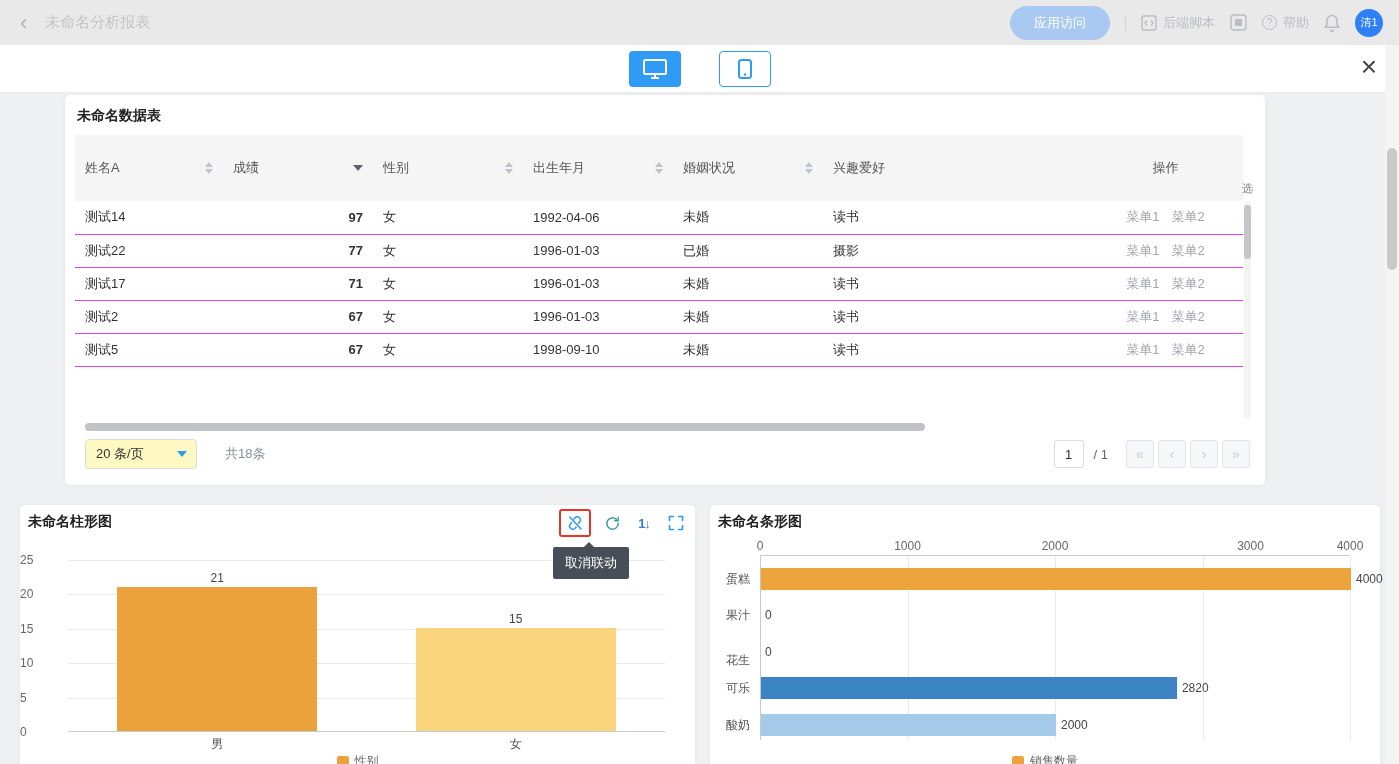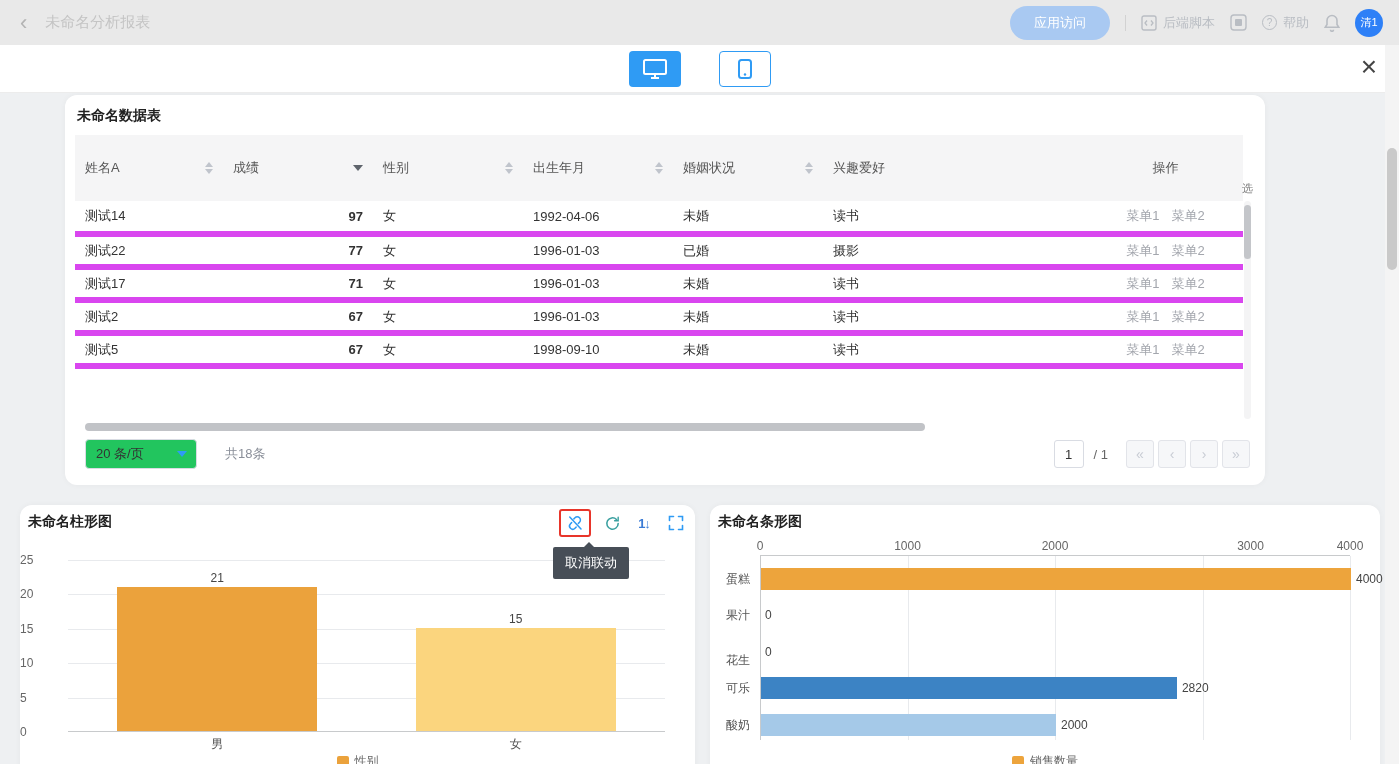--- a/index.html
+++ b/index.html
@@ -28,52 +28,52 @@
                      border-bottom:1px solid #ececec; display:flex; align-items:center; justify-content:center;
                      gap:38px; z-index:4; }
   .device-btn { width:52px; height:36px; border-radius:4px; display:flex; align-items:center;
                 justify-content:center; cursor:pointer; }
   .device-btn.active { background:#2f9bf4; }
   .device-btn.inactive { background:#fff; border:1px solid #2f9bf4; }
   .close-btn { position:absolute; right:22px; top:8px; font-size:28px; color:#444; cursor:pointer; line-height:1; }
 
   
   .content { position:absolute; top:93px; left:0; right:0; bottom:0; }
-  .card { background:#fff; border-radius:12px; box-shadow:0 0 6px rgba(0,0,0,0.04);padding-left:37px; }
+  .card { background:#fff; border-radius:5px; box-shadow:0 0 6px rgba(0,0,0,0.04);padding-left:37px; }
 
   
   .table-card { position:absolute; left:65px; top:2px; width:1200px; height:390px; }
   .card-heading { position:absolute; left:12px; top:12px; font-size:14px; font-weight:bold; color:#222; }
   .table-wrap { position:absolute; left:10px; top:40px; width:1180px; height:290px; overflow:hidden; }
   table { border-collapse:collapse; table-layout:fixed; width:1168px; font-size:13px; color:#333; }
   thead th { height:66px; background:#f5f5f6; font-weight:normal; color:#555; padding:0; }
   .thc { display:flex; align-items:center; justify-content:space-between; padding:0 10px; }
   .thc.center { justify-content:center; }
-  tbody td { height:33px; border-bottom:6px solid #d946ef; padding:0 10px; white-space:nowrap; overflow:hidden; }
+  tbody td { height:33px; border-bottom:1px solid #d946ef; padding:0 10px; white-space:nowrap; overflow:hidden; }
   tbody td.right { text-align:right;font-weight:bold; }
   tbody td.center { text-align:center; }
   .caret-wrap { display:inline-flex; flex-direction:column; align-items:center; cursor:pointer; }
   .caret { display:block; width:0; height:0; border-left:4px solid transparent; border-right:4px solid transparent; }
   .caret.up { border-bottom:5px solid #c0c4cc; margin-bottom:2px; }
   .caret.down { border-top:5px solid #c0c4cc; }
   .caret.dark { border-left:5px solid transparent; border-right:5px solid transparent; border-top:6px solid #5f646c; }
   .action-link { color:#a3a6ad; margin:0 6px; cursor:pointer; }
   .partial-col { position:absolute; right:12px; top:86px; font-size:11px; color:#777; }
   .hscroll-thumb { position:absolute; left:20px; top:328px; width:840px; height:8px; background:#c1c3c7;
                    border-radius:4px; cursor:pointer; }
   .table-vscroll { position:absolute; right:14px; top:106px; width:7px; height:218px; background:#f4f4f5;
                    border-radius:4px; }
   .table-vthumb { position:absolute; left:0; top:4px; width:7px; height:54px; background:#c4c6ca;
                   border-radius:4px; cursor:pointer; }
 
   
   .pager { position:absolute; left:12px; right:15px; top:342px; height:34px; display:flex; align-items:center; }
   .size-select { width:112px; height:30px; border:1px solid #d9dce3; border-radius:4px; display:flex;
                  align-items:center; justify-content:space-between; padding:0 9px 0 10px; font-size:13px;
-                 color:#333; cursor:pointer; margin-left:8px; background:#22c55e; }
+                 color:#333; cursor:pointer; margin-left:8px; background:#fef9c3; }
   .sel-caret { width:0; height:0; border-left:5px solid transparent; border-right:5px solid transparent;
                border-top:6px solid #2f9bf4; }
   .pg-total { margin-left:28px; color:#8a8f99; font-size:13px; }
   .pg-right { margin-left:auto; display:flex; align-items:center; }
   .pg-input { width:30px; height:28px; border:1px solid #d9dce3; border-radius:3px; display:flex;
               align-items:center; justify-content:center; font-size:13px; color:#333; }
   .pg-suffix { margin:0 14px 0 10px; color:#666; font-size:13px; }
   .nav-btn { width:28px; height:28px; border:1px solid #e2e4e9; background:#f6f7f9; border-radius:3px;
              color:#c8ccd4; display:flex; align-items:center; justify-content:center; font-size:14px;
              margin-left:4px; cursor:pointer; }

